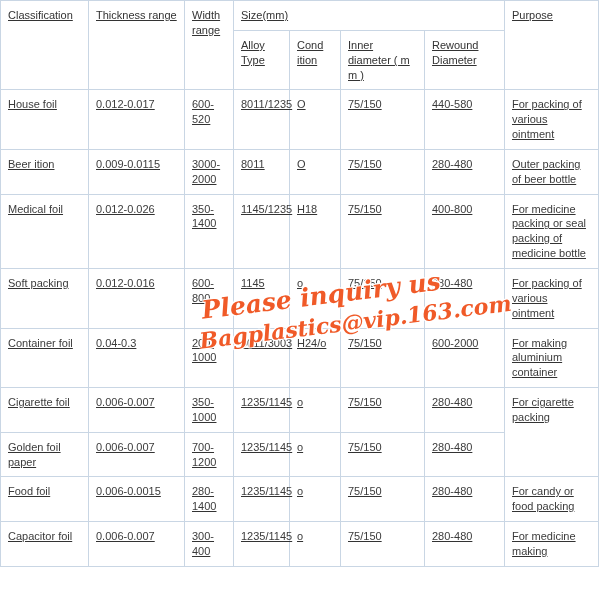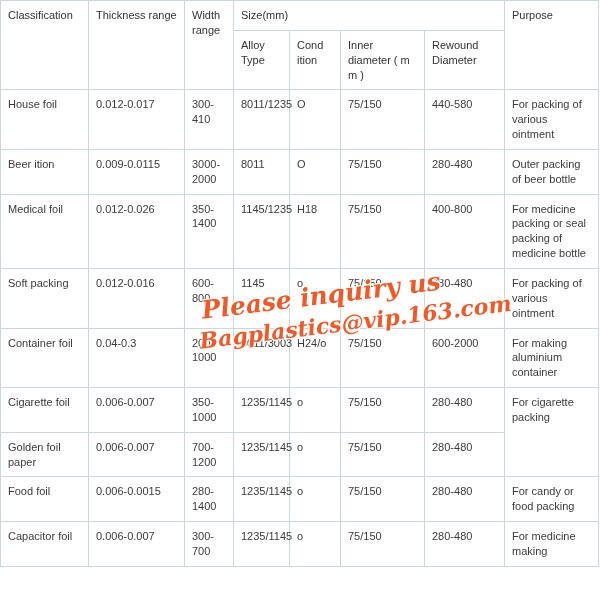--- a/index.html
+++ b/index.html
@@ -13,20 +13,21 @@
     font-family: "Liberation Sans", sans-serif;
     font-size: 11px;
     color: #333333;
     overflow: hidden;
     position: relative;
   }
   .spec-table {
     width: 500px;
     border-collapse: collapse;
     table-layout: fixed;
+    text-decoration: underline;
   }
   .spec-table th, .spec-table td {
     border: 1px solid #c9d6e4;
     vertical-align: top;
     padding: 7px 6px 7px 7px;
     font-weight: normal;
     text-align: left;
     line-height: 1.35;
     color: #3b3b3b;
     font-size: 11px;
@@ -114,21 +115,21 @@
       <th>Alloy Type</th>
       <th>Cond ition</th>
       <th>Inner diameter ( m m )</th>
       <th>Rewound Diameter</th>
     </tr>
   </thead>
   <tbody>
     <tr>
       <td>House foil</td>
       <td>0.012-0.017</td>
-      <td>300-410</td>
+      <td>600-520</td>
       <td>8011/1235</td>
       <td>O</td>
       <td>75/150</td>
       <td>440-580</td>
       <td>For packing of various ointment</td>
     </tr>
     <tr>
       <td>Beer ition</td>
       <td>0.009-0.0115</td>
       <td>3000-2000</td>
@@ -193,21 +194,21 @@
       <td>280-1400</td>
       <td>1235/1145</td>
       <td>o</td>
       <td>75/150</td>
       <td>280-480</td>
       <td>For candy or food packing</td>
     </tr>
     <tr>
       <td>Capacitor foil</td>
       <td>0.006-0.007</td>
-      <td>300-700</td>
+      <td>300-400</td>
       <td>1235/1145</td>
       <td>o</td>
       <td>75/150</td>
       <td>280-480</td>
       <td>For medicine making</td>
     </tr>
   </tbody>
 </table>
 
 <div class="watermark">

